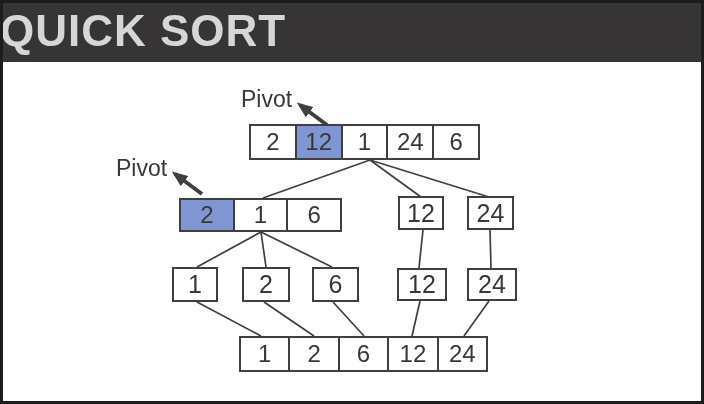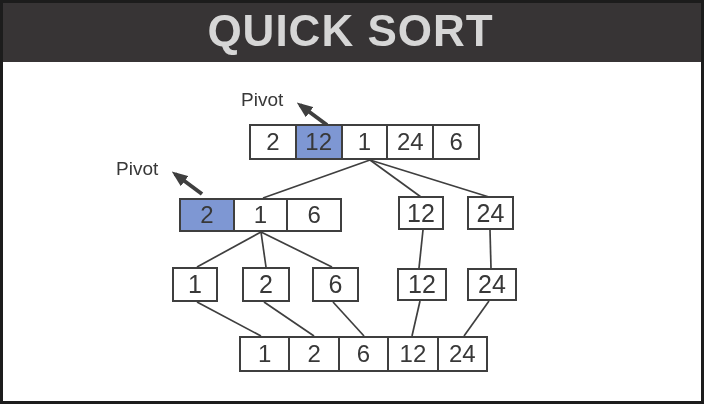--- a/index.html
+++ b/index.html
@@ -12,21 +12,21 @@
     overflow:hidden;
   }
   .outer-border {
     position:absolute; inset:0;
     border:3px solid var(--outer_border,#1c1c1c);
     pointer-events:none; z-index:5;
   }
   .header {
     position:absolute; left:0; top:0; right:3px; height:62px;
     background:var(--header_bg,#373435);
-    display:flex; align-items:center; justify-content:center;
+    display:flex; align-items:center; justify-content:flex-start;
     z-index:1;
   }
   .title {
     color:var(--title_color,#d6d6d6);
     font-size:44px; font-weight:bold; letter-spacing:1px;
     font-family:"Liberation Sans", sans-serif;
   }
   svg.wires { position:absolute; left:0; top:0; z-index:0; color:var(--line,#3f3f3f); }
   .array {
     position:absolute; display:flex;
@@ -41,21 +41,21 @@
   .cell:first-child { border-left:none; }
   .cell.pivot { background:var(--pivot_fill,#7e97d3); }
   .sbox {
     position:absolute; display:flex; align-items:center; justify-content:center;
     border:2px solid var(--line,#3f3f3f);
     background:var(--box_bg,#fff);
     color:var(--number_color,#383838); font-size:25px; z-index:2;
   }
   .pivot-label {
     position:absolute; z-index:3;
-    color:var(--number_color,#383838); font-size:19px; line-height:21px;text-align:center;
+    color:var(--number_color,#383838); font-size:23px; line-height:21px;text-align:center;
   }
   
   #arr-initial   { left:249px; top:124px; width:231px; height:36px; }
   #arr-left      { left:179px; top:198px; width:163px; height:34px; }
   #b-l2-12 { left:398px; top:196px; width:46px; height:34px; }
   #b-l2-24 { left:467px; top:196px; width:47px; height:34px; }
   #b-l3-1  { left:172px; top:267px; width:46px; height:35px; }
   #b-l3-2  { left:242px; top:267px; width:48px; height:35px; }
   #b-l3-6  { left:312px; top:267px; width:47px; height:35px; }
   #b-l3-12 { left:397px; top:268px; width:50px; height:33px; }

